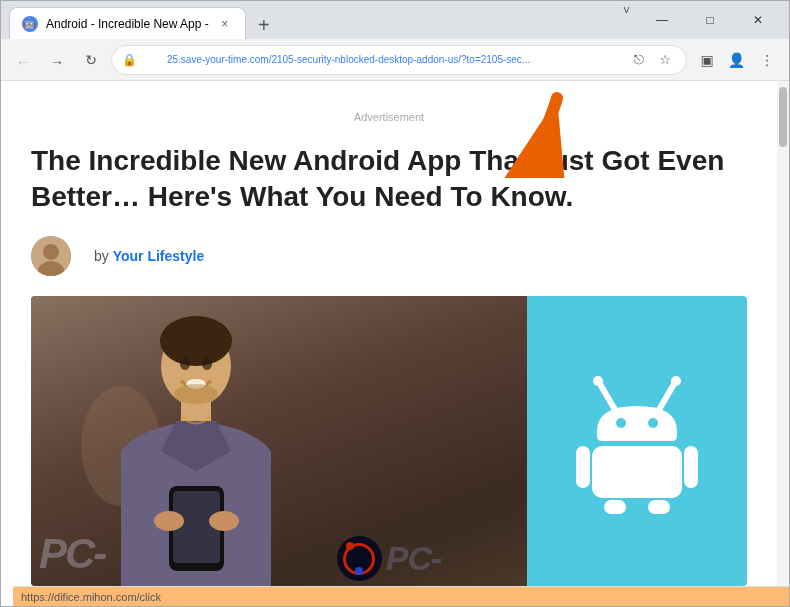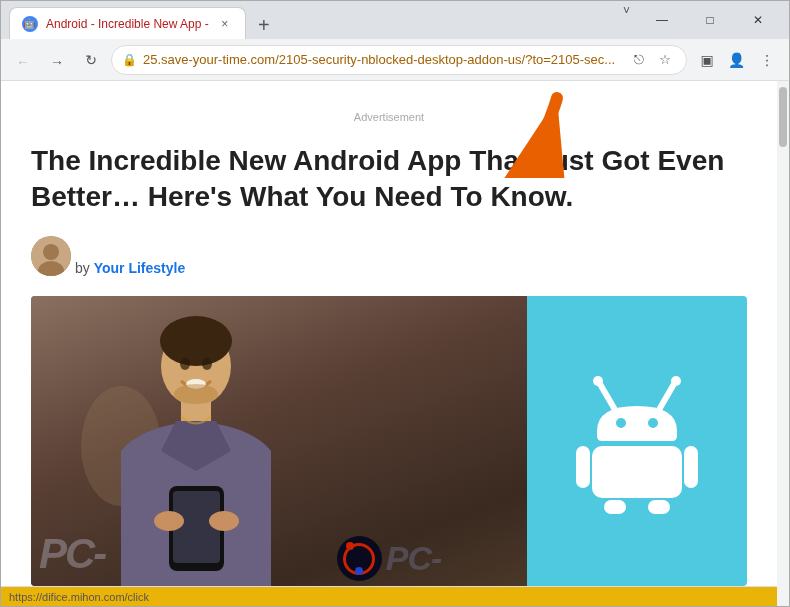--- a/index.html
+++ b/index.html
@@ -58,21 +58,21 @@
       flex-shrink: 0;
     }
 
     .tab-favicon::before {
       content: '🤖';
       font-size: 10px;
     }
 
     .tab-title {
       font-size: 12px;
-      color: #b91c1c;
+      color: #000000;
       white-space: nowrap;
       overflow: hidden;
       text-overflow: ellipsis;
       flex: 1;
     }
 
     .tab-close {
       width: 16px;
       height: 16px;
       border-radius: 50%;
@@ -151,26 +151,27 @@
       padding: 0 10px;
       gap: 6px;
     }
 
     .lock-icon {
       font-size: 12px;
       color: #555;
     }
 
     .address-text {
-      font-size: 13px;
-      color: #a16207;
+      font-size: 10px;
+      color: #3b82f6;
       flex: 1;
       white-space: nowrap;
       overflow: hidden;
       text-overflow: ellipsis;
+      margin-left: 24px;
     }
 
     .address-actions {
       display: flex;
       align-items: center;
       gap: 4px;
     }
 
     .addr-icon {
       width: 22px;
@@ -221,22 +222,22 @@
     .article-title {
       font-size: 28px;
       font-weight: bold;
       color: #222;
       line-height: 1.3;
       margin-bottom: 20px;
     }
 
     .author-area {
       display: flex;
-      align-items: flex-end;
-      gap: 4px;
+      align-items: center;
+      gap: 23px;
       margin-bottom: 20px;
     }
 
     .author-avatar {
       width: 40px;
       height: 40px;
       border-radius: 50%;
       background: linear-gradient(135deg, #c8a882, #a07850);
       display: flex;
       align-items: center;
@@ -296,22 +297,22 @@
       height: 60px;
       background: #bbb;
       border-radius: 4px;
       margin-top: 4px;
     }
 
     
     .status-bar {
       position: absolute;
       bottom: 0;
-      left: 0;
-      background: #eab308;
+      left: 12px;
+      background: #fdba74;
       border-top: 1px solid #ddd;
       height: 20px;
       display: flex;
       align-items: center;
       padding: 0 8px;
       font-size: 11px;
       color: #555;
       z-index: 10;
       width: calc(100% - 12px);
     }

